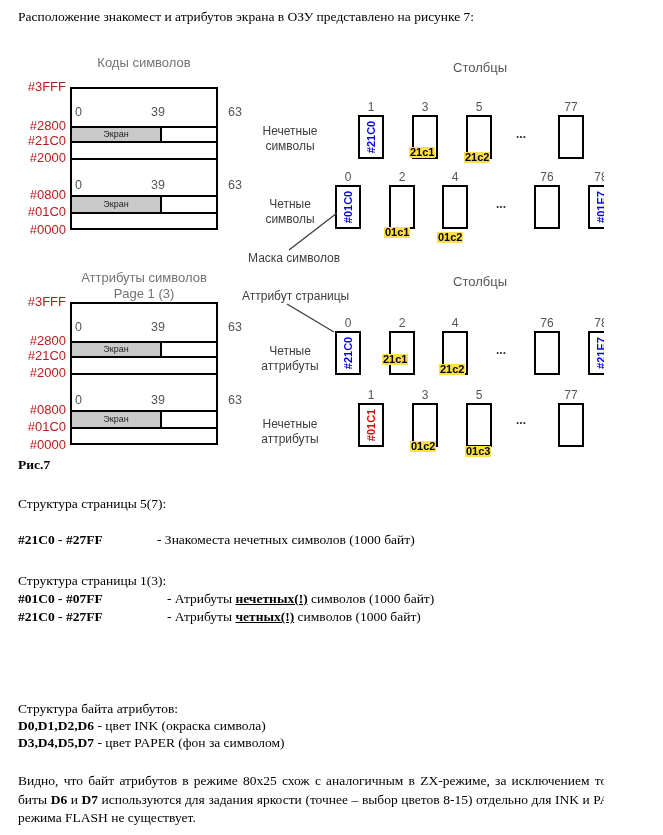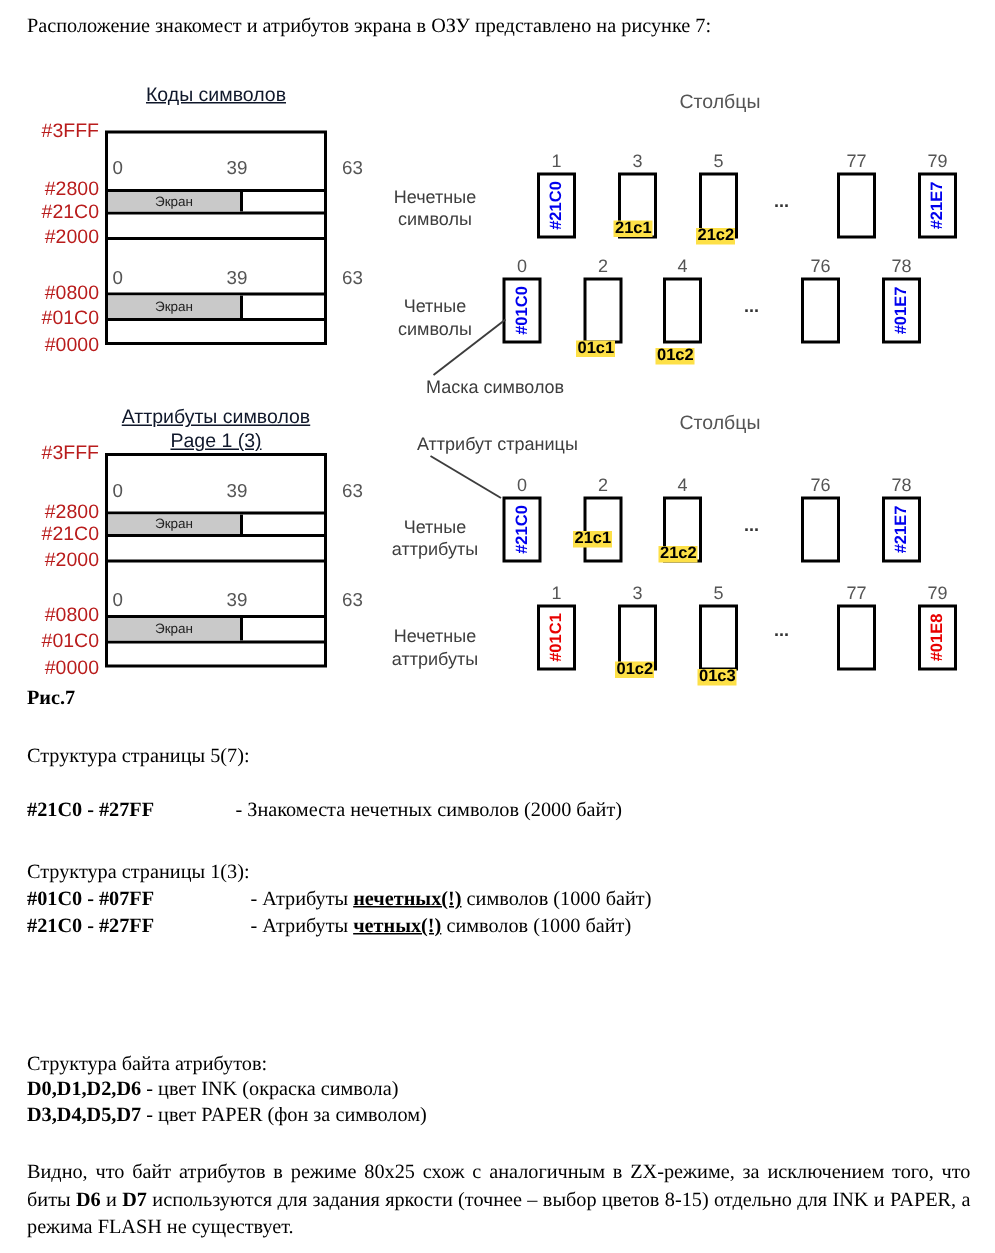--- a/index.html
+++ b/index.html
@@ -1,38 +1,38 @@
 <!DOCTYPE html>
 <html style="--cellblue: #0000EE; --cellred: #E80000; --band: #C9C9C9;"><head>
 <meta charset="utf-8">
 <style>
   html,body{margin:0;padding:0;background:#fff;}
   .page{position:relative;width:604px;height:835px;background:#fff;overflow:hidden;
-        font-family:"Liberation Serif",serif;color:#000;padding-left:44px;}
+        font-family:"Liberation Serif",serif;color:#000;}
   
   .btxt{position:absolute;left:18px;width:629px;font-size:13.5px;line-height:18px;}
   .just{text-align:justify;}
   .uhead{}
   .b{font-weight:bold;}
   .bu{font-weight:bold;text-decoration:underline;}
   .range57{display:inline-block;width:139px;font-weight:bold;}
   .range13{display:inline-block;width:149px;font-weight:bold;}
   .mtitle{position:absolute;left:60px;width:168px;text-align:center;
-          font:13px "Liberation Sans",sans-serif;color:#0f172a;line-height:15px;text-decoration:underline;}
+          font:13px "Liberation Sans",sans-serif;color:#737373;line-height:15px;}
   .mapbox{position:absolute;left:70px;width:144px;height:139px;border:2px solid #000;background:#fff;}
   .hl{position:absolute;left:0;width:100%;height:2px;background:#000;}
   .band{position:absolute;left:0;width:88px;border-right:2px solid #000;background:var(--band);}
   .bandtxt{width:88px;text-align:center;font:9px "Liberation Sans",sans-serif;color:#222;}
   .addr{position:absolute;left:-66px;width:60px;text-align:right;
         font:13px "Liberation Sans",sans-serif;color:#b91c1c;line-height:14px;}
   .mnum{position:absolute;font:12.5px "Liberation Sans",sans-serif;color:#555;line-height:13px;}
   .colhead{position:absolute;width:100px;text-align:center;font:13px "Liberation Sans",sans-serif;color:#555;}
   .rowlab{position:absolute;left:248px;width:84px;text-align:center;
           font:12px "Liberation Sans",sans-serif;color:#3d3d3d;line-height:15px;}
-  .ptr{position:absolute;font:12px "Liberation Sans",sans-serif;color:#3d3d3d;margin-left:36px;}
+  .ptr{position:absolute;font:12px "Liberation Sans",sans-serif;color:#3d3d3d;}
   .cell{position:absolute;width:22px;height:40px;border:2px solid #000;background:#fff;
         display:flex;align-items:center;justify-content:center;}
   .vt{transform:rotate(-90deg);font:bold 11px "Liberation Sans",sans-serif;white-space:nowrap;}
   .c-blue{color:var(--cellblue);}
   .c-red{color:var(--cellred);}
   .cnum{position:absolute;width:26px;text-align:center;font:12px "Liberation Sans",sans-serif;color:#555;}
   .sub{position:absolute;font:bold 11px "Liberation Sans",sans-serif;color:#000;background:#fde047;
        padding:0 1px;line-height:11px;}
   .dots{position:absolute;font:bold 12px "Liberation Sans",sans-serif;color:#333;}
   .overlay{position:absolute;left:0;top:0;}
@@ -199,21 +199,21 @@
   <div class="sub" style="left:410px;top:441px">01c2</div>
   <div class="sub" style="left:465px;top:446px">01c3</div>
 
   <svg class="overlay" width="663" height="470">
     <line x1="289" y1="250" x2="337" y2="213" stroke="#3d3d3d" stroke-width="1.3"></line>
     <line x1="287" y1="304" x2="334" y2="332" stroke="#3d3d3d" stroke-width="1.3"></line>
   </svg>
 
   <div class="btxt uhead" style="top:495px">Структура страницы 5(7):</div>
   <div class="btxt" style="top:531px">
-    <span class="range57">#21C0 - #27FF</span><span>- Знакоместа нечетных символов (2000 байт)</span>
+    <span class="range57">#21C0 - #27FF</span><span>- Знакоместа нечетных символов (1000 байт)</span>
   </div>
 
   <div class="btxt uhead" style="top:572px">Структура страницы 1(3):</div>
   <div class="btxt" style="top:590px">
     <span class="range13">#01C0 - #07FF</span><span>- Атрибуты </span><span class="bu">нечетных(!)</span><span> символов (1000 байт)</span>
   </div>
   <div class="btxt" style="top:608px">
     <span class="range13">#21C0 - #27FF</span><span>- Атрибуты </span><span class="bu">четных(!)</span><span> символов (1000 байт)</span>
   </div>
 

